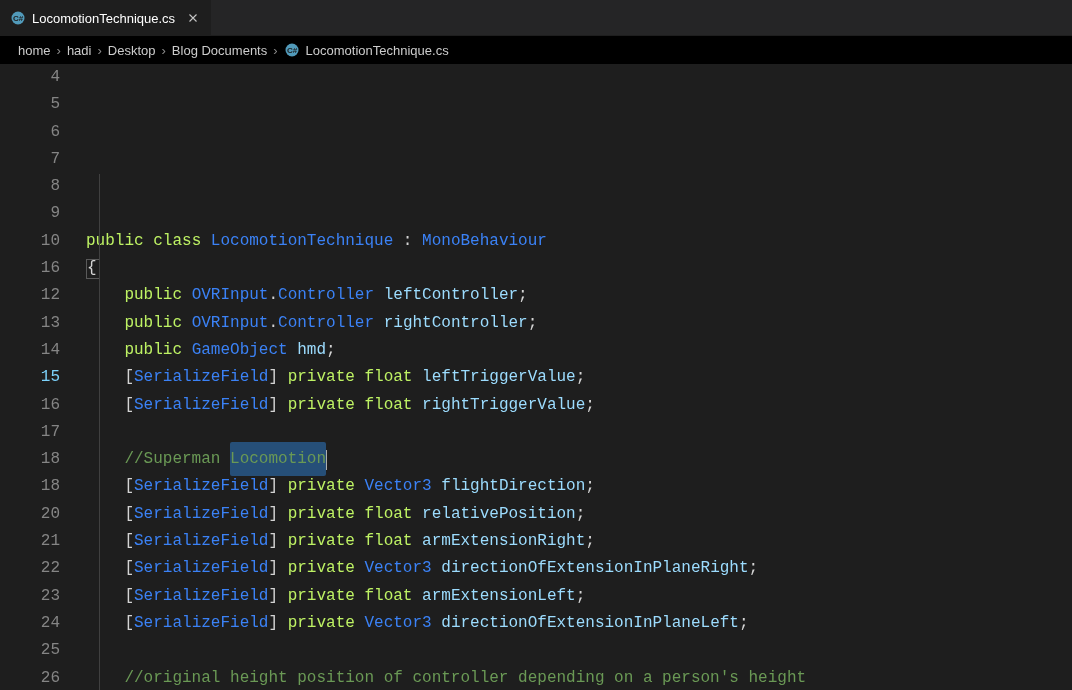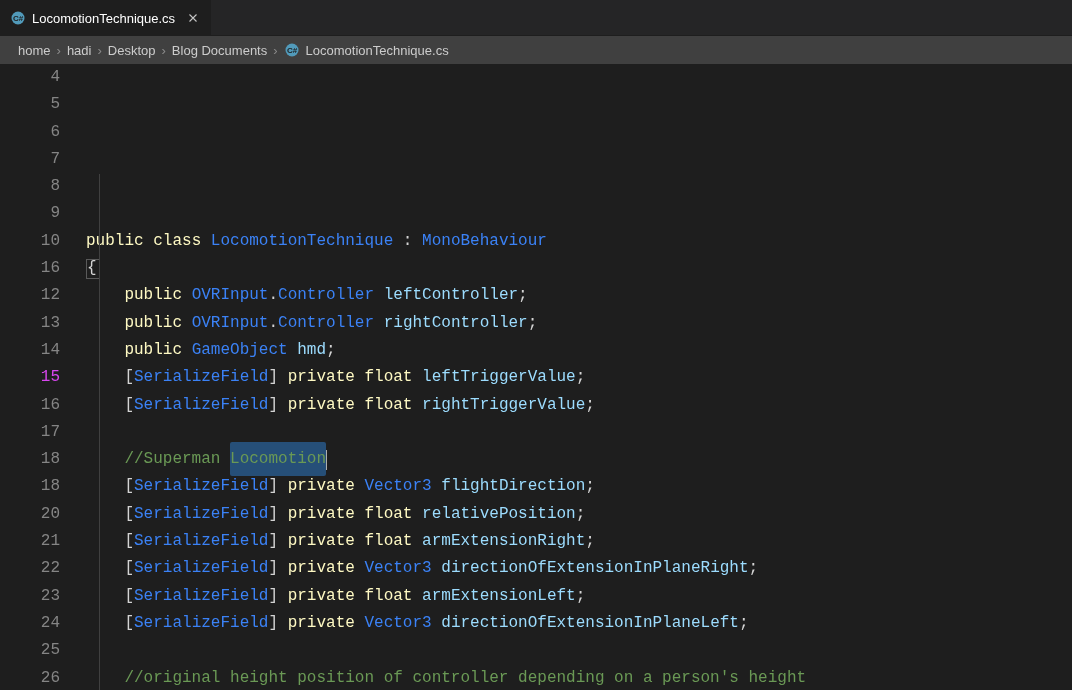--- a/index.html
+++ b/index.html
@@ -30,21 +30,21 @@
     height: 36px;
   }
   .tab .icon { width: 16px; height: 16px; display:inline-flex; align-items:center; justify-content:center; }
   .tab .close { width:16px; height:16px; display:inline-flex; align-items:center; justify-content:center; color:#c5c5c5; margin-left:4px;}
   .breadcrumb {
     display: flex;
     align-items: center;
     gap: 4px;
     height: 28px;
     padding: 0 18px;
-    background: #404040;
+    background: #000000;
     font-family: -apple-system, "Segoe UI", sans-serif;
     font-size: 13px;
     color: #a9a9a9;
   }
   .bc-item { color: #cccccc; }
   .bc-sep { color: #8a8a8a; margin: 0 2px; }
   .bc-icon { width:16px; height:16px; display:inline-flex; align-items:center; justify-content:center; margin-right:2px;}
   .editor {
     position: relative;
     display: flex;
@@ -54,21 +54,21 @@
     line-height: 27.3px;
   }
   .gutter {
     width: 86px;
     text-align: right;
     color: #858585;
     padding-right: 26px;
     user-select: none;
   }
   .gutter .ln { height: 27.3px; }
-  .gutter .ln.active { color: #d946ef; }
+  .gutter .ln.active { color: #7dd3fc; }
   .code {
     position: relative;
     flex: 1;
     white-space: pre;
     font-variant-ligatures: none;
   }
   .code .line { height: 27.3px; }
   .indent-guide {
     position: absolute;
     top: 0;
@@ -88,21 +88,21 @@
     padding: 8px 0;
   }
   .cursor {
     display:inline-block;
     width:1px; height:20px;
     background:#aeafad;
     vertical-align: text-bottom;
     margin-bottom:-2px;
   }
   
-  .tk-kw   { color:#fef9c3; }  
+  .tk-kw   { color:#bef264; }  
   .tk-type { color:#3b82f6; }  
   .tk-var  { color:#9cdcfe; }  
   .tk-punc { color:#d4d4d4; }
   .tk-comm { color:#6a9955; }
   svg { display:block; }
 </style>
 </head>
 <body>
 
 <div class="tabbar">

